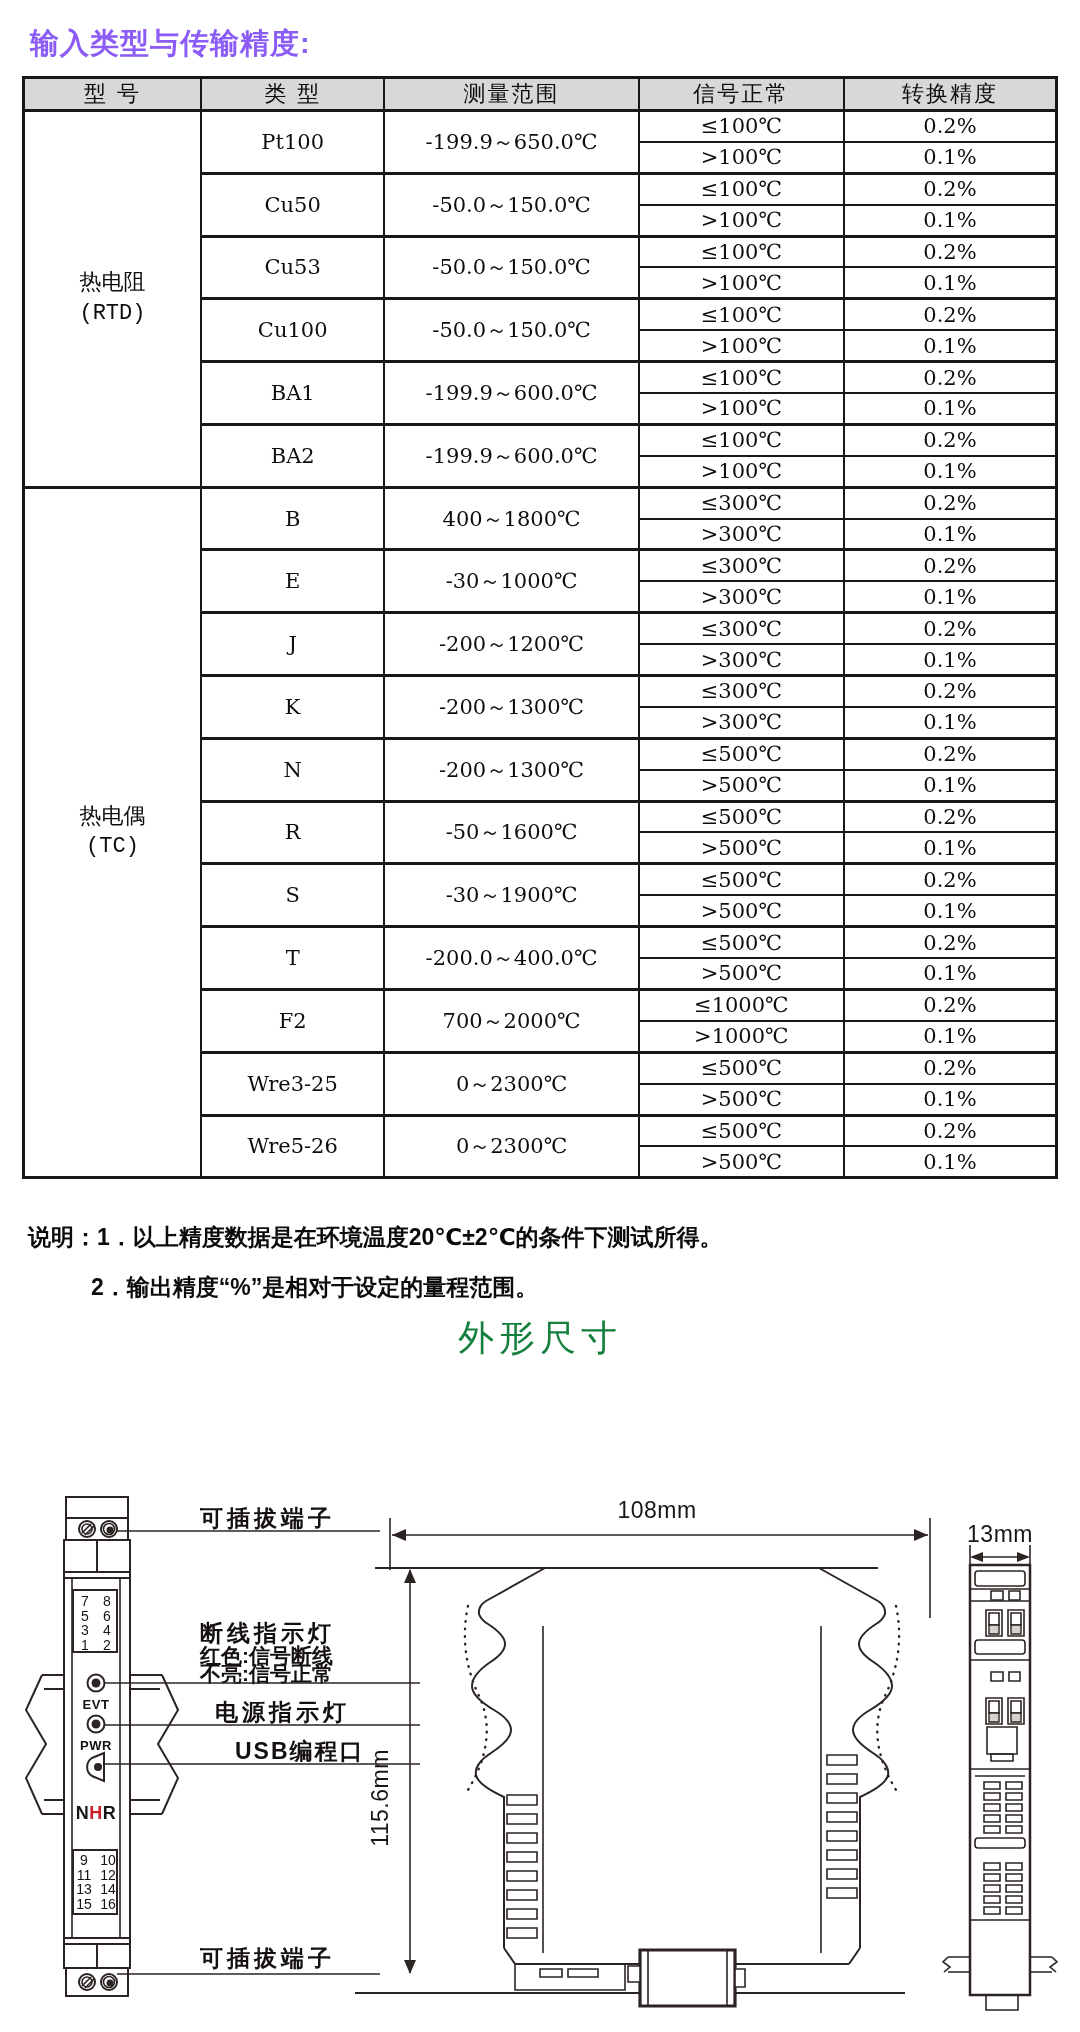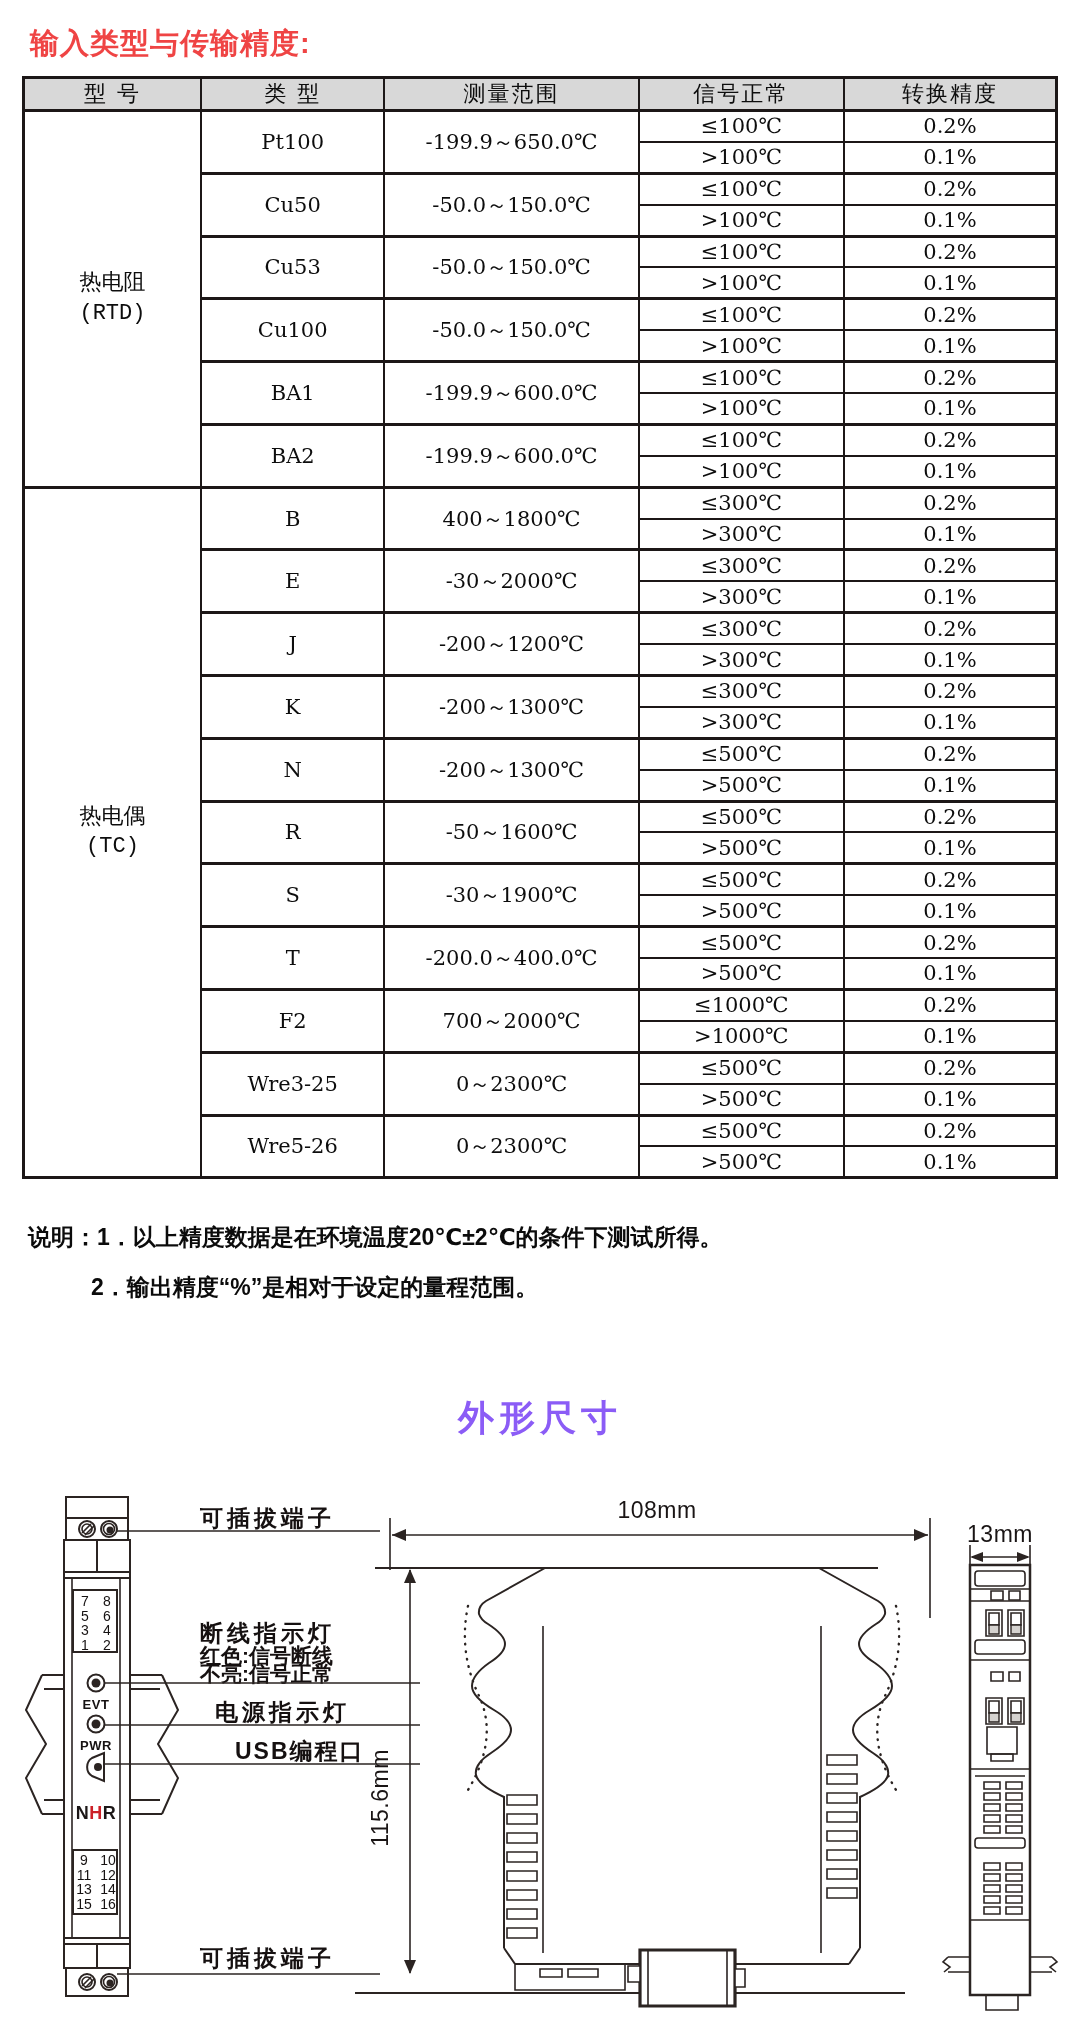--- a/index.html
+++ b/index.html
@@ -3,21 +3,21 @@
 <meta charset="utf-8">
 <style>
   html,body{margin:0;padding:0;}
   body{
     position:relative;width:1080px;height:2032px;background:#ffffff;
     font-family:"Liberation Sans","DejaVu Sans",sans-serif;color:#111;
     overflow:hidden;
   }
   .page-title{
     position:absolute;left:30px;top:24px;font-size:29px;font-weight:bold;
-    color:#ef4444;letter-spacing:1px;
+    color:#8b5cf6;letter-spacing:1px;
   }
   table.spec{
     position:absolute;left:22px;top:76px;width:1036px;
     border-collapse:collapse;table-layout:fixed;
     font-family:"DejaVu Serif","Liberation Serif",serif;
     font-size:21px;color:#0d0d0d;border:3px solid #1c1717;
   }
   table.spec th,table.spec td{
     border:2px solid #1c1717;text-align:center;padding:0;line-height:1.15;
   }
@@ -26,22 +26,22 @@
     border-bottom:3px solid #1c1717;letter-spacing:2px;
   }
   table.spec tbody tr{height:31.4px;}
   table.spec tr.type-start td{border-top:3px solid #1c1717;}
   td.model-cell{font-size:22px;}
   td.model-cell div{line-height:1.35;font-family:Liberation Mono, monospace;}
   .notes{position:absolute;left:28px;top:1222px;font-size:23px;font-weight:bold;color:#0b0b0b;}
   .note-line{line-height:31px;margin-bottom:19px;white-space:nowrap;}
   .note-line.indent{margin-left:63px;}
   .section-heading{
-    position:absolute;left:0;top:1394px;width:1080px;text-align:center;
-    font-size:36px;font-weight:bold;letter-spacing:5px;color:#8b5cf6;
+    position:absolute;left:0;top:1314px;width:1080px;text-align:center;
+    font-size:36px;font-weight:normal;letter-spacing:5px;color:#15803d;
   }
   svg.outline{position:absolute;left:0;top:1448px;}
   svg.outline *{vector-effect:non-scaling-stroke;}
   .ink{stroke:#2b2422;fill:none;stroke-width:2;}
   .ink-thin{stroke:#2b2422;fill:none;stroke-width:1.6;}
   .ink-thick{stroke:#2b2422;fill:none;stroke-width:3.2;}
   .whitefill{fill:#ffffff;}
   .solid{fill:#2b2422;stroke:none;}
   .dotted{stroke:#2b2422;fill:none;stroke-width:2.4;stroke-dasharray:0.6 7;stroke-linecap:round;}
   text.callout{font-size:23px;font-weight:bold;fill:#151010;letter-spacing:4px;}
@@ -148,21 +148,21 @@
         <td rowspan="2">400～1800℃</td>
         <td>≤300℃</td>
         <td>0.2%</td>
       </tr>
       <tr>
         <td>&gt;300℃</td>
         <td>0.1%</td>
       </tr>
       <tr class="type-start">
         <td rowspan="2">E</td>
-        <td rowspan="2">-30～2000℃</td>
+        <td rowspan="2">-30～1000℃</td>
         <td>≤300℃</td>
         <td>0.2%</td>
       </tr>
       <tr>
         <td>&gt;300℃</td>
         <td>0.1%</td>
       </tr>
       <tr class="type-start">
         <td rowspan="2">J</td>
         <td rowspan="2">-200～1200℃</td>

